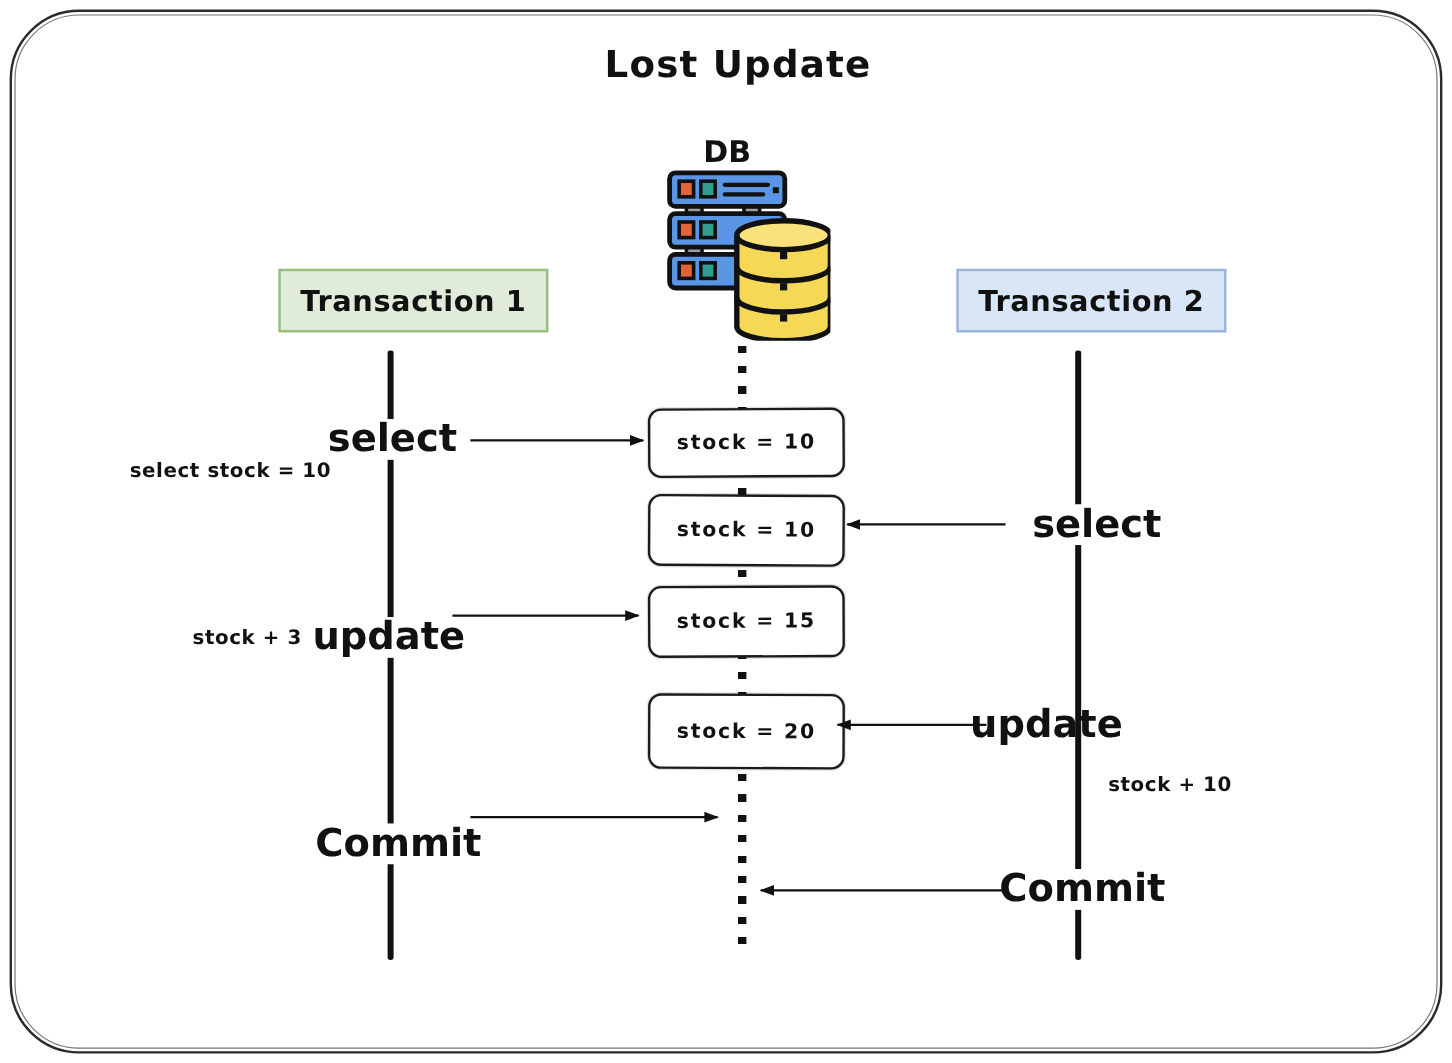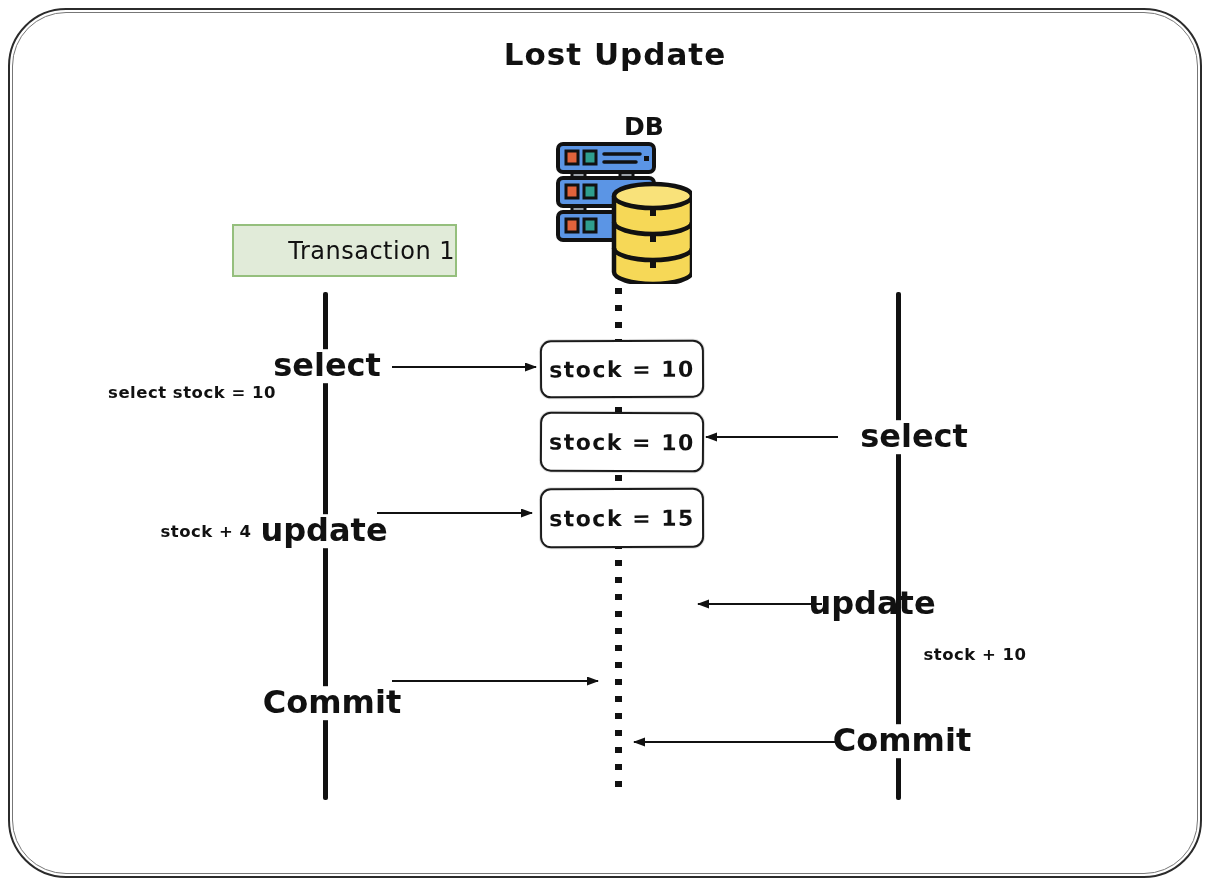--- a/index.html
+++ b/index.html
@@ -6,38 +6,38 @@
   .canvas{
     position:relative;width:1210px;height:886px;background:#fff;overflow:hidden;
     font-family:"DejaVu Sans","Liberation Sans",sans-serif;color:#111;
   }
   .frame{position:absolute;inset:8px;border:2.5px solid #2b2b2b;border-radius:58px;}
   .frame::after{content:'';position:absolute;inset:2px;border:1.5px solid #777;border-radius:54px;}
 
   .title{position:absolute;left:0;top:36px;width:1210px;text-align:center;
     font-size:31px;font-weight:bold;letter-spacing:1px;padding-left:10px;}
 
-  .db-label{position:absolute;left:574px;top:112px;width:140px;text-align:center;
+  .db-label{position:absolute;left:536px;top:112px;width:140px;text-align:center;
     font-size:25px;font-weight:bold;}
   .db-icon{position:absolute;left:552px;top:136px;width:140px;height:148px;}
 
   .txn-header{position:absolute;width:221px;height:49px;display:flex;align-items:center;
-    justify-content:flex-end;font-size:24px;font-weight:normal;letter-spacing:.5px;}
+    justify-content:center;font-size:24px;font-weight:bold;letter-spacing:.5px;}
   .txn-header.t1{left:232px;top:224px;background:#e1ebd9;border:2px solid #95bf7d;}
   .txn-header.t2{left:797px;top:224px;background:#d8e6f7;border:2px solid #9bb5d9;}
 
   .lifeline{position:absolute;width:5px;background:#111;border-radius:2px;}
   .lifeline.t1{left:323px;top:292px;height:508px;}
   .lifeline.t2{left:896px;top:292px;height:508px;}
   .dotted-line{position:absolute;left:615px;top:288px;width:7px;height:510px;
     background:repeating-linear-gradient(to bottom,#111 0 6px,transparent 6px 17px);}
 
   .stock-box{position:absolute;left:540px;width:160px;background:#fff;
     border:2.5px solid #1b1b1b;border-radius:11px;display:flex;align-items:center;
-    justify-content:center;font-size:22px;font-weight:bold;letter-spacing:1.5px;
+    justify-content:center;font-size:17px;font-weight:bold;letter-spacing:1.5px;
     box-shadow:0 0 0 1px rgba(0,0,0,.12);}
   .stock-box.b1{top:340px;height:54px;transform:rotate(-.3deg);}
   .stock-box.b2{top:412px;height:56px;transform:rotate(.3deg);}
   .stock-box.b3{top:488px;height:56px;transform:rotate(-.25deg);text-align:right;}
   .stock-box.b4{top:578px;height:59px;transform:rotate(.25deg);}
 
   .action{position:absolute;transform:translate(-50%,-50%);font-weight:bold;
     font-size:32px;background:#fff;padding:0 5px;white-space:nowrap;line-height:1.05;}
   .action.no-mask{background:transparent;}
   .note{position:absolute;transform:translate(-50%,-50%);font-weight:bold;
@@ -98,44 +98,50 @@
       <path d="M62,112 a39,12 0 0 0 78,0" fill="none"></path>
     </g>
     <rect x="98" y="74" width="6" height="6" fill="#111"></rect>
     <rect x="98" y="100" width="6" height="6" fill="#111"></rect>
     <rect x="98" y="126" width="6" height="6" fill="#111"></rect>
   </svg>
 
   <div class="txn-header t1">
     <span>Transaction 1</span>
   </div>
+  <div class="txn-header t2">
+    <span>Transaction 2</span>
+  </div>
 
   <div class="lifeline t1"></div>
   <div class="lifeline t2"></div>
   <div class="dotted-line"></div>
 
   <div class="stock-box b1">
     <span>stock = 10</span>
   </div>
   <div class="stock-box b2">
     <span>stock = 10</span>
   </div>
   <div class="stock-box b3">
     <span>stock = 15</span>
   </div>
+  <div class="stock-box b4">
+    <span>stock = 20</span>
+  </div>
 
   <div class="action" style="left:327px;top:366px;">select</div>
   <div class="action" style="left:914px;top:437px;">select</div>
   <div class="action" style="left:324px;top:531px;">update</div>
   <div class="action no-mask" style="left:872px;top:604px;">update</div>
   <div class="action" style="left:332px;top:703px;">Commit</div>
   <div class="action" style="left:902px;top:741px;">Commit</div>
 
   <div class="note" style="left:192px;top:392px;">select stock = 10</div>
-  <div class="note" style="left:206px;top:531px;">stock + 4</div>
+  <div class="note" style="left:206px;top:531px;">stock + 3</div>
   <div class="note" style="left:975px;top:654px;">stock + 10</div>
 
   <svg class="arrows">
     <defs>
       <marker id="ah" markerWidth="13" markerHeight="10" refX="11" refY="4.5" orient="auto" markerUnits="userSpaceOnUse">
         <path d="M0,0 L12,4.5 L0,9 z" fill="#111"></path>
       </marker>
     </defs>
     <g stroke="#111" stroke-width="1.8">
       <line x1="392" y1="367" x2="536" y2="367" marker-end="url(#ah)"></line>

